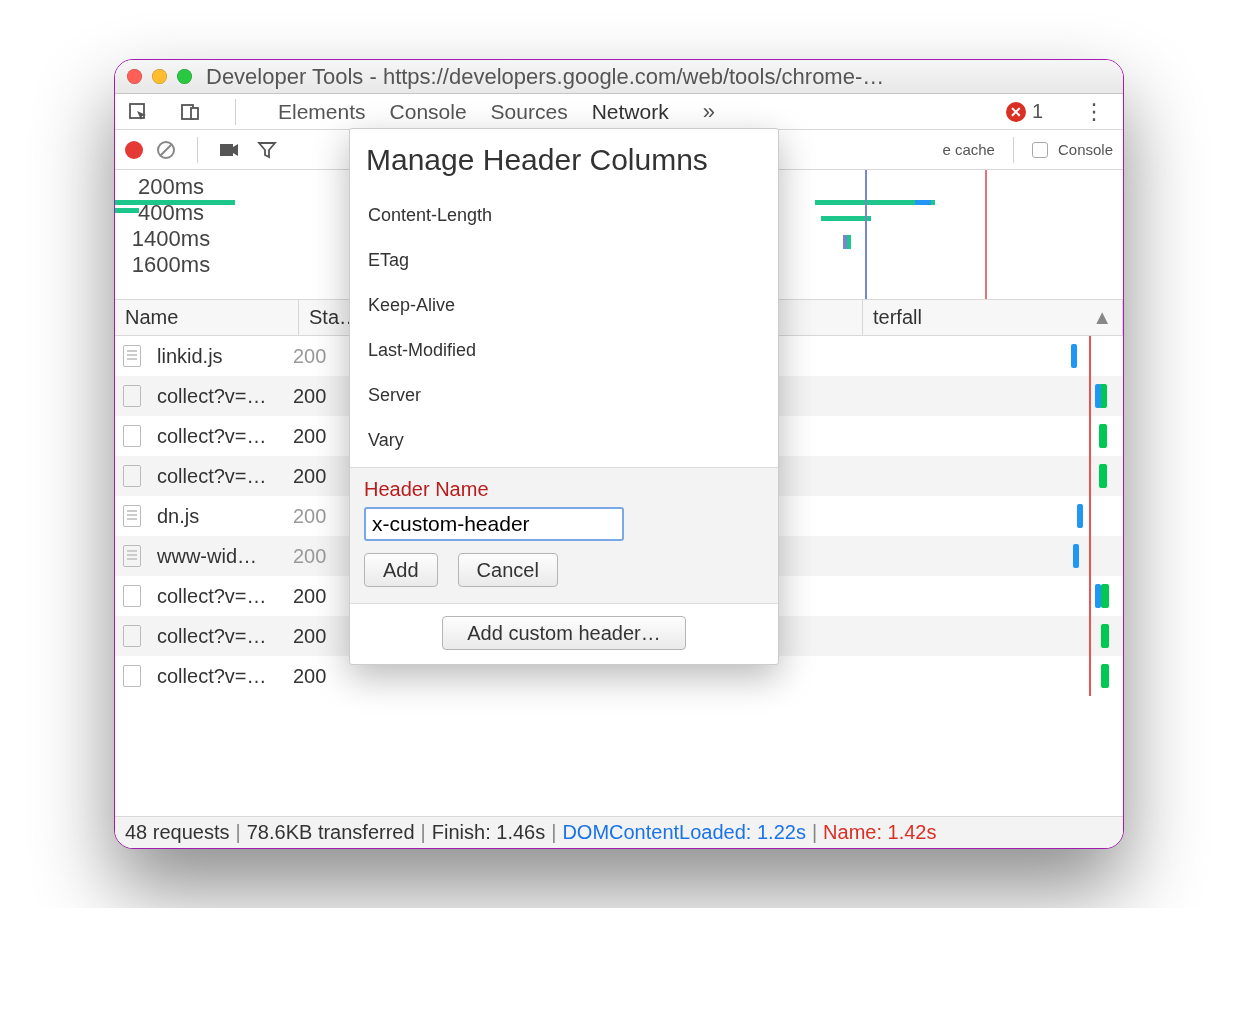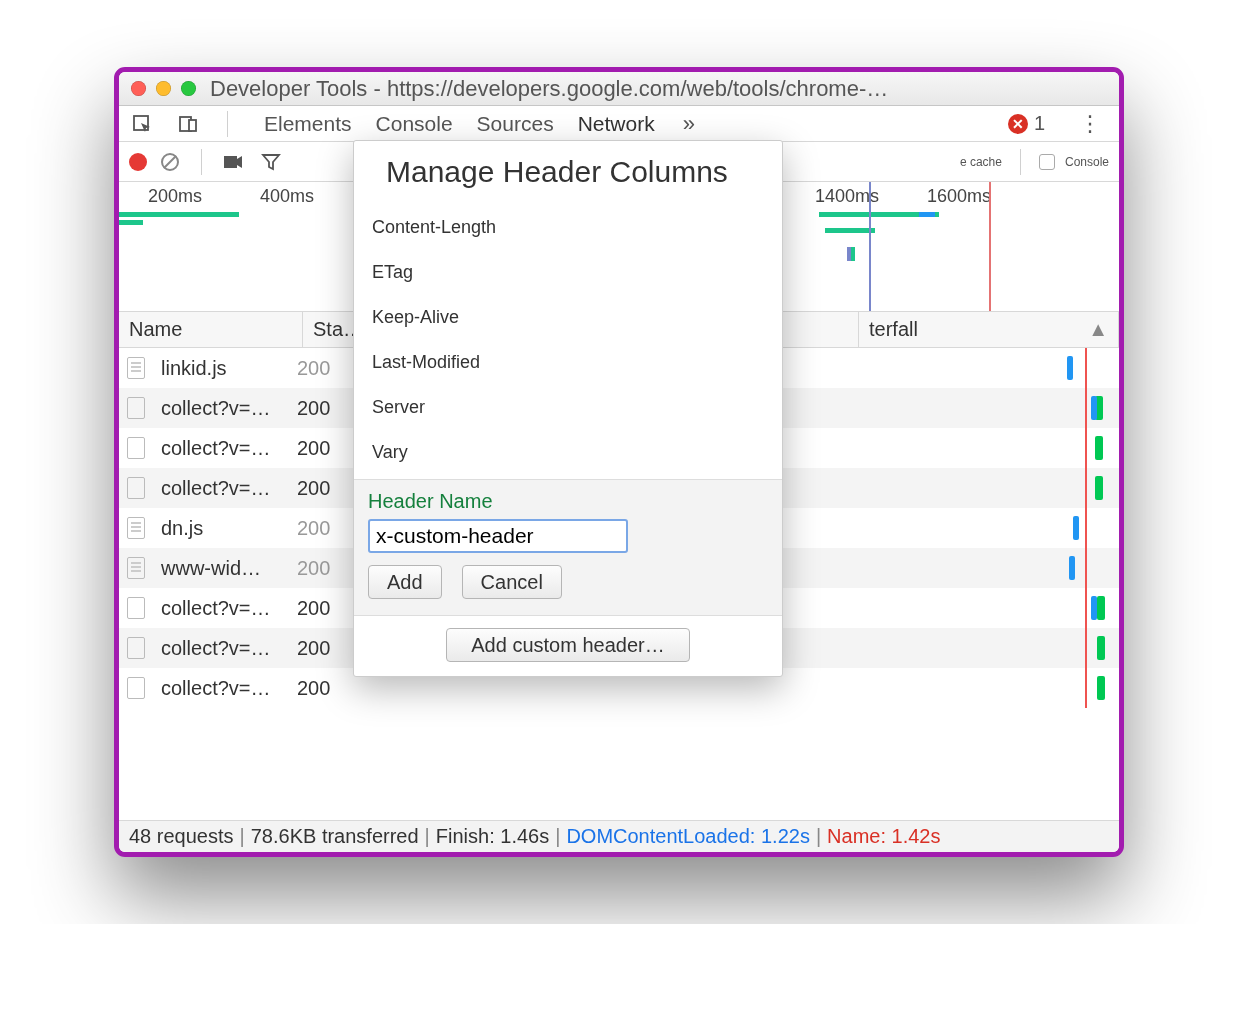--- a/index.html
+++ b/index.html
@@ -3,62 +3,62 @@
 <meta charset="utf-8">
 <style>
   :root { --border:#c0c0c0; --border-light:#d8d8d8; --bg:#fff; --alt:#f4f4f4;
           --txt:#333; --gray:#888; --blue:#1a73e8; --red:#d93025;
           --font: -apple-system, "Helvetica Neue", Arial, sans-serif; }
   * { box-sizing:border-box; }
   body { margin:0; background:#fff; font-family:var(--font); color:var(--txt); }
 
   
   .stage { padding:55px; }
-  .window { width:1010px; height:790px; margin:12px auto; background:#fff;
-            border:5px solid #a21caf; border-radius:11px;
+  .window { width:1010px; height:790px; margin:4px auto; background:#fff;
+            border:1px solid #a21caf; border-radius:19px;
             box-shadow:0 40px 80px rgba(0,0,0,.45);
             display:flex; flex-direction:column; overflow:hidden; position:relative; }
 
   
   .titlebar { height:34px; background:linear-gradient(#f6f6f6,#e8e8e8);
               border-bottom:1px solid #c6c6c6; display:flex; align-items:center;
               padding:0 12px; font-size:22px; color:#555; white-space:nowrap; overflow:hidden; }
   .traffic { display:flex; gap:10px; margin-right:14px; }
   .traffic span { width:15px; height:15px; border-radius:50%; display:block;
                   box-shadow:inset 0 0 0 .5px rgba(0,0,0,.25); }
   .tl-close{background:#ff5f57;} .tl-min{background:#febc2e;} .tl-max{background:#28c840;}
 
   
   .tabs { height:36px; display:flex; align-items:center; padding:0 8px;
-          font-size:21px; color:#555; border-bottom:1px solid var(--border-light); gap:16px;}
+          font-size:21px; color:#555; border-bottom:1px solid var(--border-light); gap:22px;}
   .tabs .icon-btn{ width:30px; height:30px; display:flex; align-items:center;
                    justify-content:center; color:#555; }
   .sep { width:1px; height:26px; background:#d0d0d0; margin:0 8px; }
   .tab { padding:2px 12px; position:relative; white-space:nowrap; }
   .tab.active { color:#333; }
   .chevmore { font-size:22px; color:#555; }
   .err-badge { margin-left:auto; display:flex; align-items:center; gap:6px; font-size:20px;}
   .err-icon { width:20px; height:20px; border-radius:50%; background:var(--red);
               color:#fff; display:flex; align-items:center; justify-content:center;
               font-size:14px; font-weight:700;}
   .kebab { font-size:22px; margin:0 10px 0 18px; color:#555;}
 
   
   .toolbar { height:40px; display:flex; align-items:center; padding:0 10px;
              font-size:20px; color:#555; border-bottom:1px solid var(--border-light); gap:8px;}
   .rec { width:18px; height:18px; border-radius:50%; background:#e53935;}
   .tool-icon{ width:30px; display:flex; justify-content:center; font-size:20px; color:#666;}
   .chk { width:16px; height:16px; border:1.5px solid #aaa; border-radius:3px; background:#fff;}
-  .chklbl{ font-size:12px;}
+  .chklbl{ font-size:15px;}
   .toolbar .right { margin-left:auto; display:flex; align-items:center; gap:10px;}
 
   
   .timeline { height:130px; border-bottom:1px solid var(--border-light); position:relative;
               overflow:hidden;}
-  .timeline .ticks { display:flex; font-size:18px; color:#444; padding:4px 0;}
+  .timeline .ticks { display:flex; font-size:22px; color:#444; padding:4px 0;flex-direction:column;}
   .timeline .tick { width:112px; text-align:center; }
   .bars { position:absolute; top:30px; left:0; right:0;}
   .bar { position:absolute; height:5px; background:#1dc68b;}
   .bar.blue{ background:#2196f3;}
   .thinbar{ position:absolute; height:14px; width:4px;}
   .vline { position:absolute; top:0; bottom:0; width:2px;}
   .vline.blue{ background:#7986cb;}
   .vline.red { background:#e57373;}
 
   
@@ -92,25 +92,25 @@
   
   .status { height:32px; border-top:1px solid var(--border-light); background:#f3f3f3;
             display:flex; align-items:center; font-size:20px; padding:0 10px; gap:6px;}
   .status .blue{ color:#1a73e8;} .status .red{ color:var(--red);} .status .sep2{color:#888;}
 
   
   .popover { position:absolute; left:234px; top:68px; width:430px;
              background:#fff; border:1px solid #ccc; border-radius:3px;
              box-shadow:0 12px 36px rgba(0,0,0,.28); font-size:21px;
              display:flex; flex-direction:column; overflow:hidden;}
-  .popover h2{ margin:0; padding:14px 32px 12px; font-size:30px; font-weight:400; color:#333;}
+  .popover h2{ margin:0; padding:14px 16px 12px; font-size:30px; font-weight:400; color:#333;}
   .popover .list { max-height:380px; overflow:hidden; padding:4px 0;}
   .popover .li { padding:12px 18px; font-size:18px; color:#333;}
   .popover .addbox{ border-top:1px solid #ddd; padding:10px 14px 16px; background:#f3f3f3;}
-  .fld-label{ font-size:20px; color:#15803d; margin-bottom:6px;}
+  .fld-label{ font-size:20px; color:#b91c1c; margin-bottom:6px;}
   .txt{ width:260px; height:34px; font-size:21px; padding:2px 6px;
         border:2px solid #7aa7e6; border-radius:3px; outline:none; font-family:inherit;}
   .btn{ height:34px; padding:0 18px; font-size:20px;
         background:linear-gradient(#fdfdfd,#eaeaea); border:1px solid #b5b5b5;
         border-radius:4px; color:#333; font-family:inherit;}
   .btnrow{ display:flex; gap:20px; margin-top:12px;}
   .centerbtn{ padding:12px 0 14px; display:flex; justify-content:center;
               border-top:1px solid #ddd;}
 </style>
 </head>

